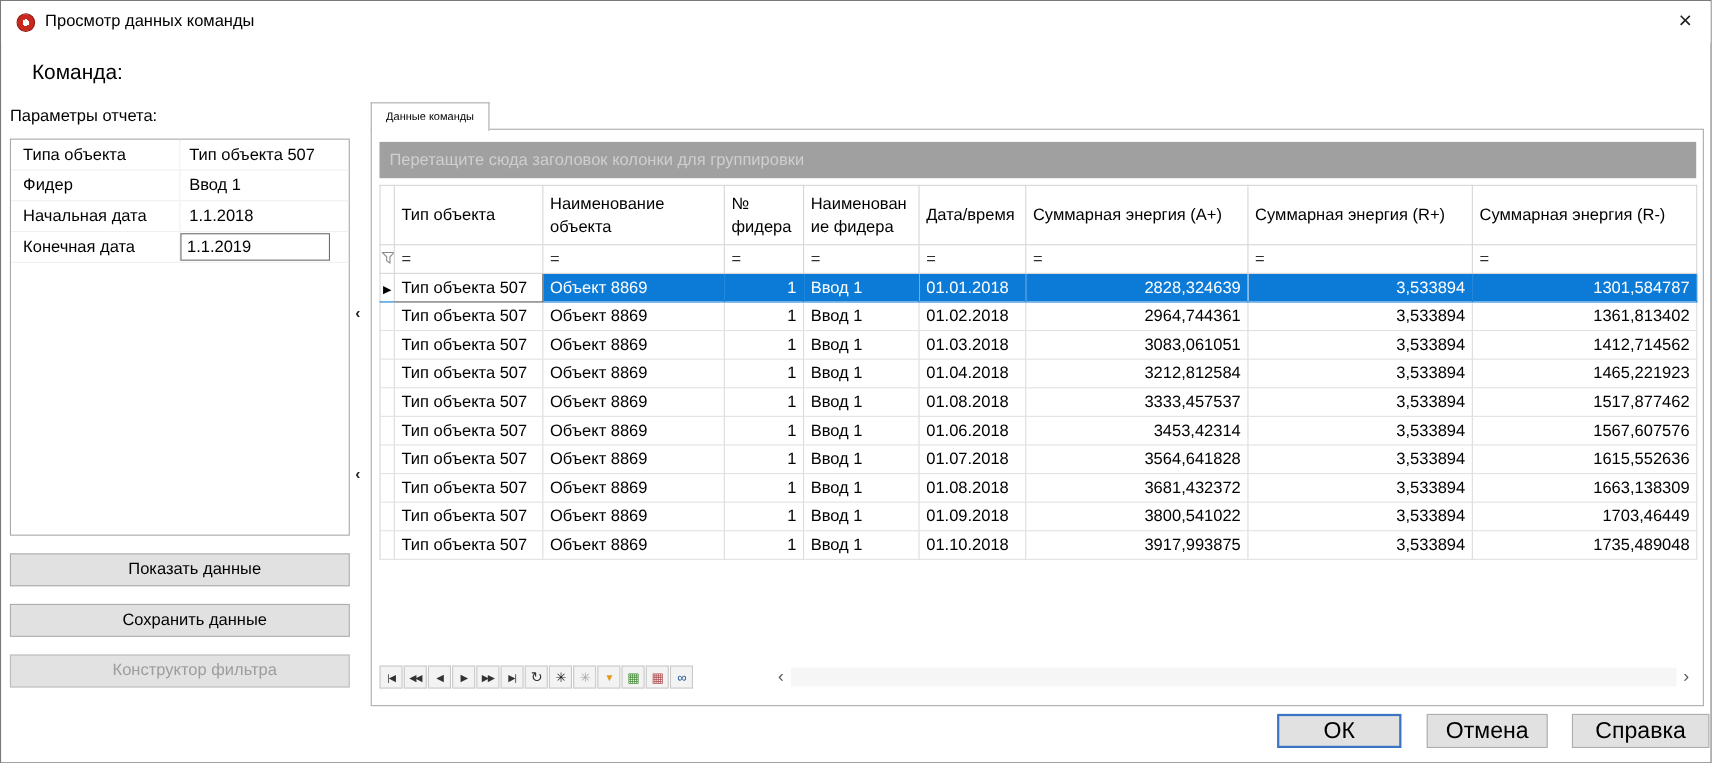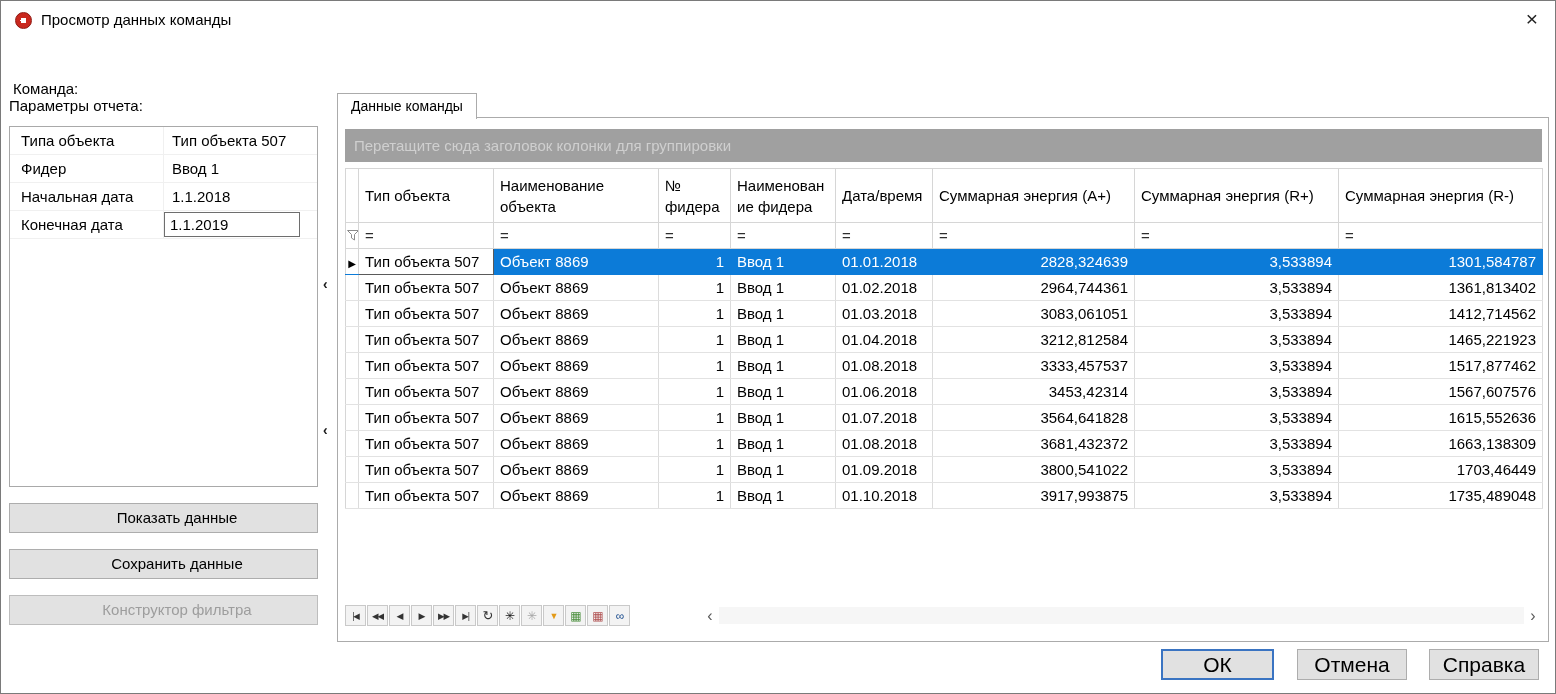--- a/index.html
+++ b/index.html
@@ -15,21 +15,21 @@
   
   .titlebar { position: absolute; left: 0; top: 0; right: 0; height: 38px; background: #fff; }
   .app-icon { position: absolute; left: 14px; top: 11px; width: 17px; height: 17px; border-radius: 50%;
               background: radial-gradient(circle at 50% 50%, #ffffff 0 3px, #c9281e 3px 9px);
               border: 1px solid #8f1710; box-sizing: border-box; }
   .title-text { position: absolute; left: 40px; top: 10px; font-size: 15px; color: #000; }
   .close-btn { position: absolute; right: 0; top: 0; width: 46px; height: 38px; text-align: center;
                line-height: 36px; font-size: 21px; color: #222; cursor: default; }
 
   
-  .command-label { position: absolute; left: 12px; top: 55px; font-size: 15px; margin-top: 24px; }
+  .command-label { position: absolute; left: 28px; top: 55px; font-size: 19px; }
   .combo { position: absolute; left: 88px; top: 50px; width: 1454px; height: 26px;
            border: 1px solid #8a8a8a; background: #fff; box-sizing: border-box; }
   .combo-value { position: absolute; left: 7px; top: 3px; font-size: 15px; white-space: nowrap; }
   .combo-caret { position: absolute; right: 10px; top: 8px; width: 8px; height: 8px;
                  border-right: 1.6px solid #5a5a5a; border-bottom: 1.6px solid #5a5a5a;
                  transform: rotate(45deg); }
 
   
   .params-label { position: absolute; left: 8px; top: 96px; font-size: 15px; }
   .param-grid { position: absolute; left: 8px; top: 125px; width: 309px; height: 361px;
@@ -47,21 +47,21 @@
               text-align: center; line-height: 28px; color: #000; cursor: default; padding-left: 27px; }
   .side-btn.disabled { color: #9d9d9d; border-color: #bdbdbd; background: #e2e2e2; }
 
   
   .splitter { position: absolute; left: 320px; top: 125px; width: 15px; height: 361px; }
   .splitter .arrow { position: absolute; left: 2px; font-size: 14px; color: #1c1c1c; font-weight: bold; }
 
   
   .tab { position: absolute; left: 336px; top: 92px; height: 26px; padding: 0 13px;
          background: #fff; border: 1px solid #ababab; border-bottom: none;
-         box-sizing: border-box; font-size: 14px; line-height: 25px; z-index: 2; }
+         box-sizing: border-box; font-size: 10px; line-height: 25px; z-index: 2; }
   .tabpane { position: absolute; left: 336px; top: 116px; width: 1212px; height: 525px;
              border: 1px solid #ababab; box-sizing: border-box; background: #fff; }
 
   .group-panel { position: absolute; left: 344px; top: 128px; width: 1197px; height: 33px;
                  background: #a0a0a0; color: #cfcfcf; font-size: 15px; line-height: 33px;
                  padding-left: 9px; box-sizing: border-box; }
 
   
   .gridwrap { position: absolute; left: 344px; top: 167px; width: 1197px; }
   table.grid { border-collapse: collapse; table-layout: fixed; width: 1197px; font-size: 15px; }
@@ -89,21 +89,21 @@
   .hs-arrow { width: 18px; text-align: center; font-size: 16px; color: #5a5a5a; line-height: 21px; }
   .hs-track { flex: 1; height: 17px; background: #f6f6f6; }
 
   
   .footer-btn { position: absolute; top: 648px; height: 31px; background: #e1e1e1;
                 border: 1px solid #adadad; box-sizing: border-box; font-size: 21px;
                 text-align: center; line-height: 29px; cursor: default; }
   .footer-btn.default { border: 2px solid #3a74c2; line-height: 27px; }
   .btn-ok { left: 1160px; width: 113px; }
   .btn-cancel { left: 1296px; width: 110px; }
-  .btn-help { left: 1428px; width: 110px; }
+  .btn-help { left: 1428px; width: 125px; }
 </style>
 </head>
 <body>
 
 <div class="window">
 
   <div class="titlebar">
     <div class="app-icon"></div>
     <div class="title-text">Просмотр данных команды</div>
     <div class="close-btn">×</div>

